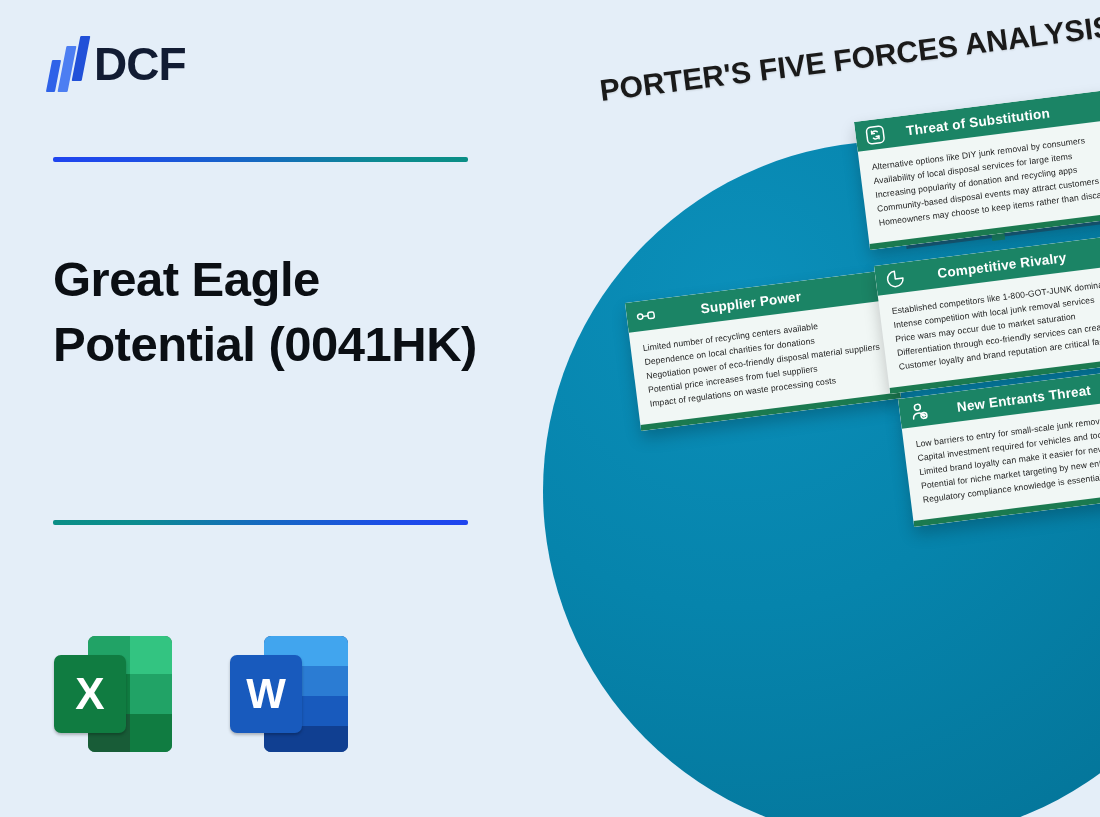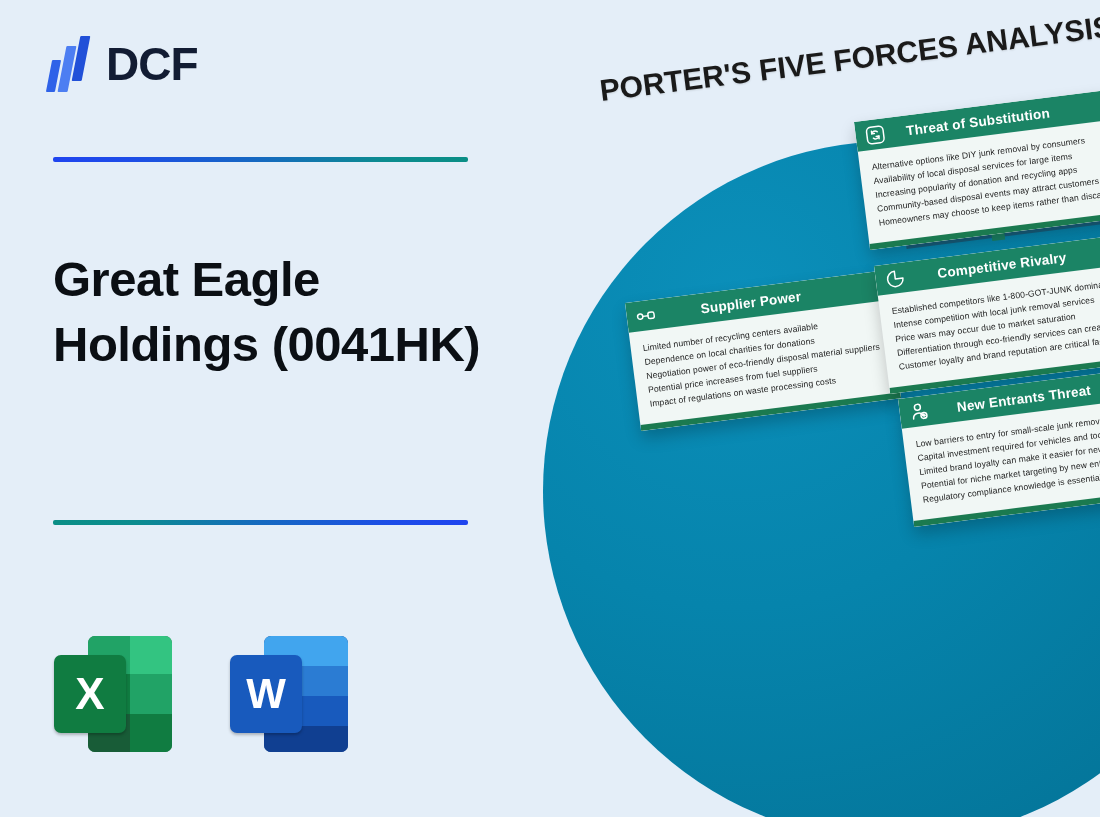--- a/index.html
+++ b/index.html
@@ -4,21 +4,21 @@
 <style>
   html,body{margin:0;padding:0;}
   body{
     width:1100px;height:817px;overflow:hidden;position:relative;
     background:#e4eef8;
     font-family:"Liberation Sans", sans-serif;
   }
   .page{position:absolute;inset:0;overflow:hidden;}
 
   
-  .logo-wrap{position:absolute;left:48px;top:36px;display:flex;align-items:center;gap:14px;}
+  .logo-wrap{position:absolute;left:48px;top:36px;display:flex;align-items:center;gap:2px;}
   .logo-mark{position:relative;width:44px;height:56px;}
   .logo-mark i{position:absolute;display:block;transform:skewX(-11deg);border-radius:1px;}
   .bar1{left:1px;top:24px;width:9px;height:32px;background:#2f62e8;}
   .bar2{left:14px;top:10px;width:10px;height:46px;background:#4d7ef2;}
   .bar3{left:28px;top:0px;width:10px;height:45px;background:#2150d8;}
   .logo-text{font-size:46px;font-weight:700;color:#121c33;letter-spacing:-1px;line-height:1;}
 
   .rule{position:absolute;left:53px;width:415px;height:5px;border-radius:2px;}
   .rule-top{top:157px;background:linear-gradient(90deg,#1f44ef 0%,#1d4ce8 18%,#1569c0 50%,#0b8c8f 80%,#0a8e86 100%);}
   .rule-bottom{top:520px;background:linear-gradient(90deg,#0a8e86 0%,#0b8c8f 20%,#1569c0 50%,#1d4ce8 82%,#1f44ef 100%);}
@@ -108,21 +108,21 @@
     <div class="logo-mark">
       <i class="bar1"></i>
         <i class="bar2"></i>
         <i class="bar3"></i>
     </div>
     <div class="logo-text">DCF</div>
   </div>
 
   <div class="rule rule-top"></div>
 
-  <div class="title">Great Eagle Holdings (0041HK)</div>
+  <div class="title">Great Eagle Potential (0041HK)</div>
 
   <div class="rule rule-bottom"></div>
 
   <div class="apps">
     <div class="appicon">
       <div class="xl-back">
         <span class="xl-q4"></span>
           <span class="xl-q5"></span>
           <span class="xl-q6"></span>
         <span class="xl-q1"></span>

